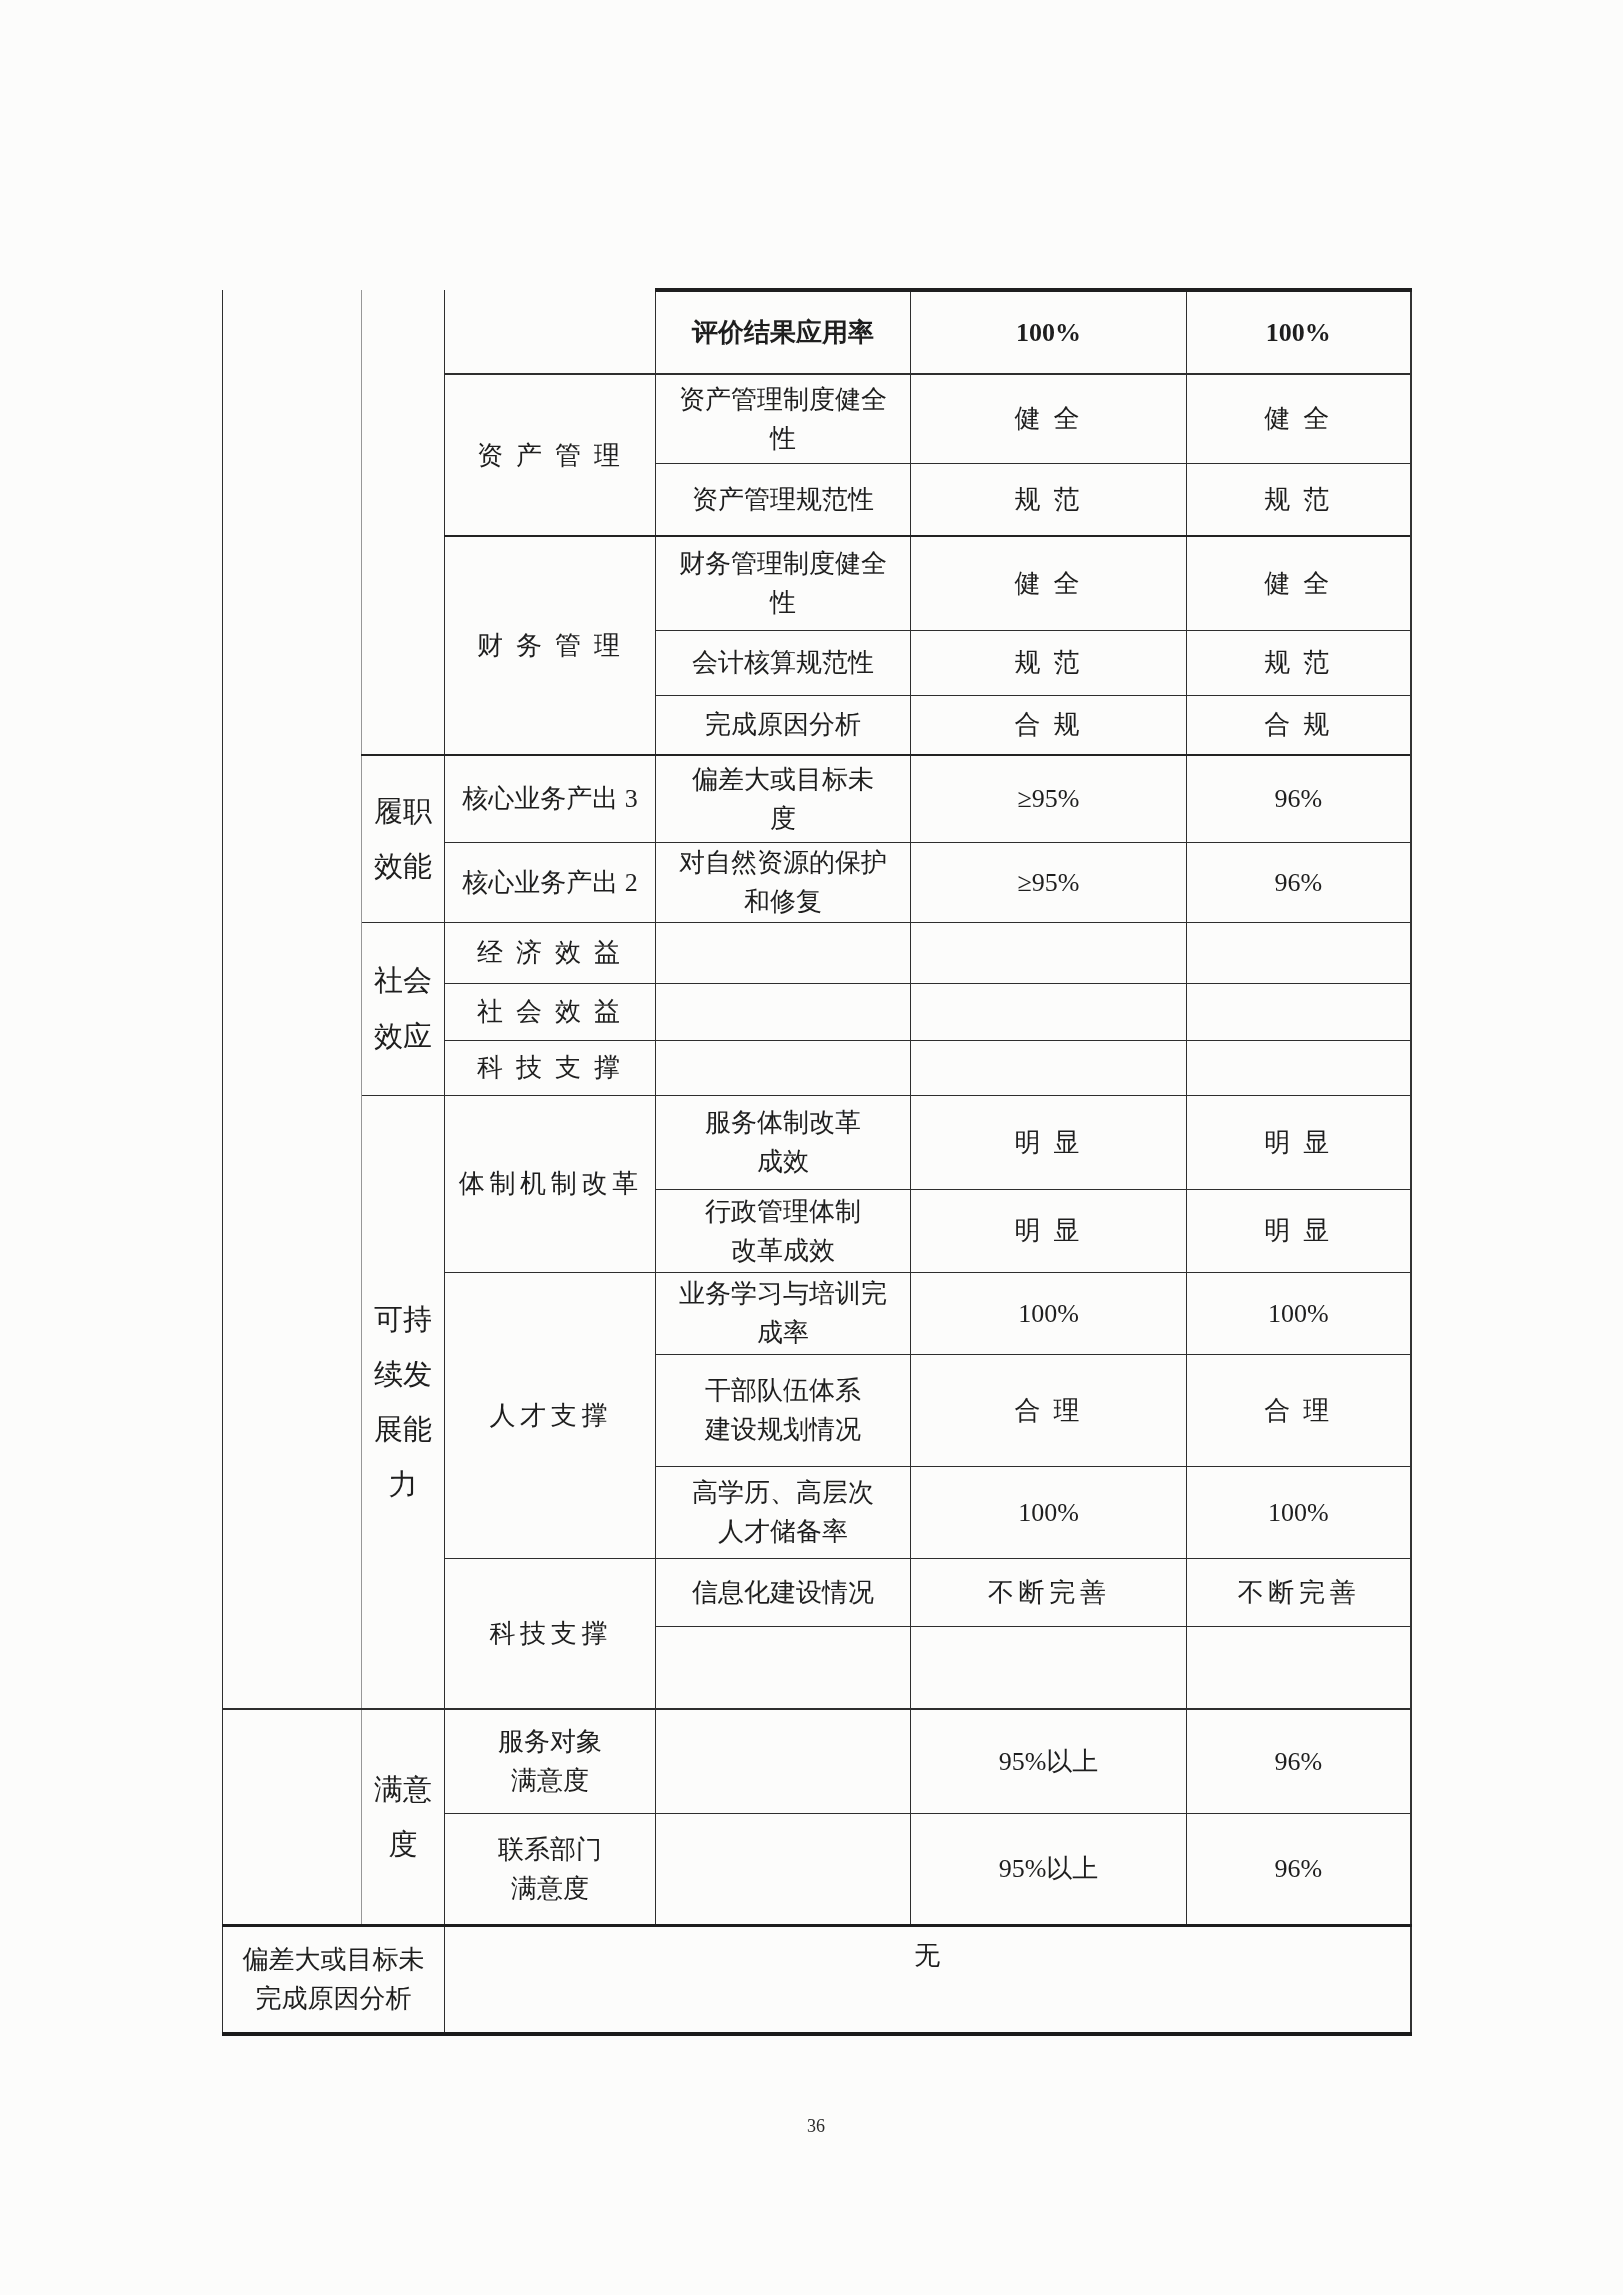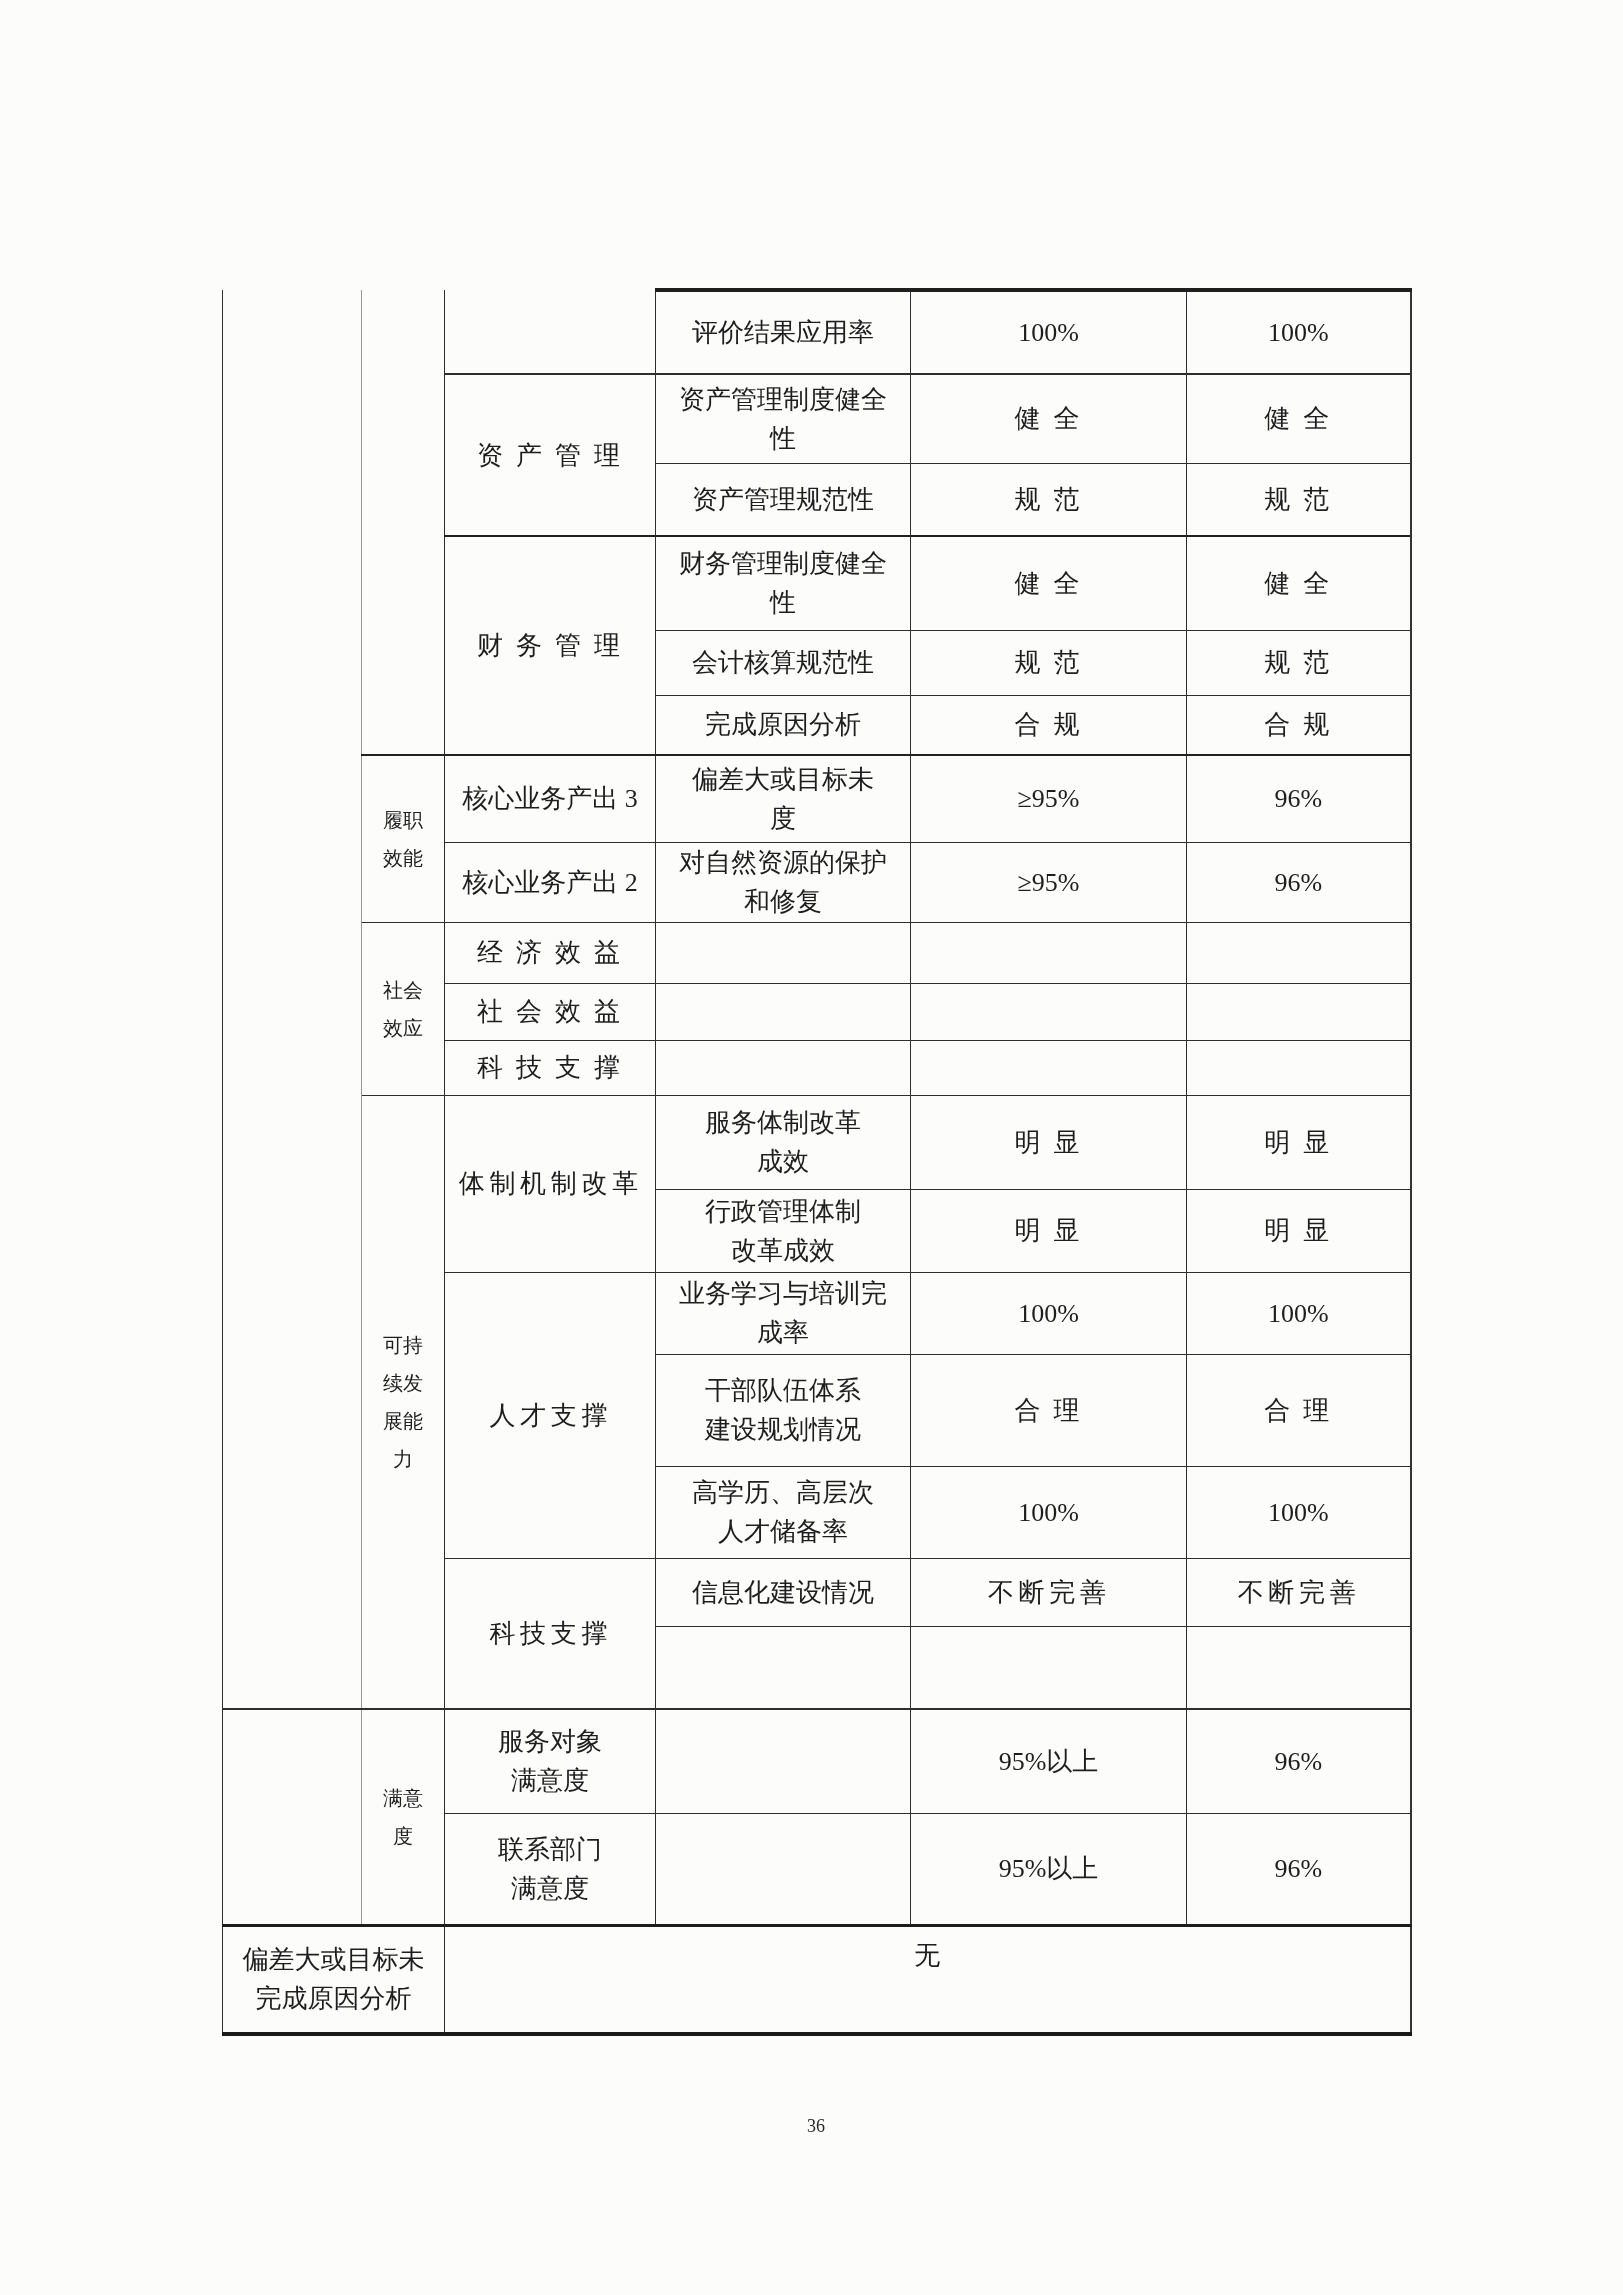--- a/index.html
+++ b/index.html
@@ -15,27 +15,27 @@
   td{
     border:1.6px solid #2e2e2e;
     text-align:center;
     vertical-align:middle;
     white-space:pre-line;
     font-size:26px;
     line-height:1.5;
     padding:0 3.1px;
     overflow:hidden;
   }
-  td.cat{font-size:20px;line-height:1.9;}
+  td.cat{font-size:29px;line-height:1.9;}
   
   .sp {letter-spacing:0.5em;padding-left:0.5em;}
   .sp2{letter-spacing:0.18em;padding-left:0.18em;}
   
   .noTop{border-top:none;}
-  .topThick{border-top:4.2px solid #1f1f1f;}
+  .topThick{border-top:4.2px solid #1f1f1f;font-weight:bold;}
   .t4{border-top-width:2.1px;}
   .t5{border-top-width:2.6px;border-top-color:#222;}
   .t6{border-top:3.1px solid #1d1d1d;}
   .bThick{border-bottom:4.2px solid #1a1a1a;}
   .rEdge{border-right-width:2.1px;border-right-color:#333;}
   .faintR{border-right:1px solid #979797;}
   .faintL{border-left:1px solid #979797;}
   .footVal{vertical-align:top;padding-top:9.4px;}
   .pageNum{
     position:absolute;top:2116px;left:222px;width:1188px;

